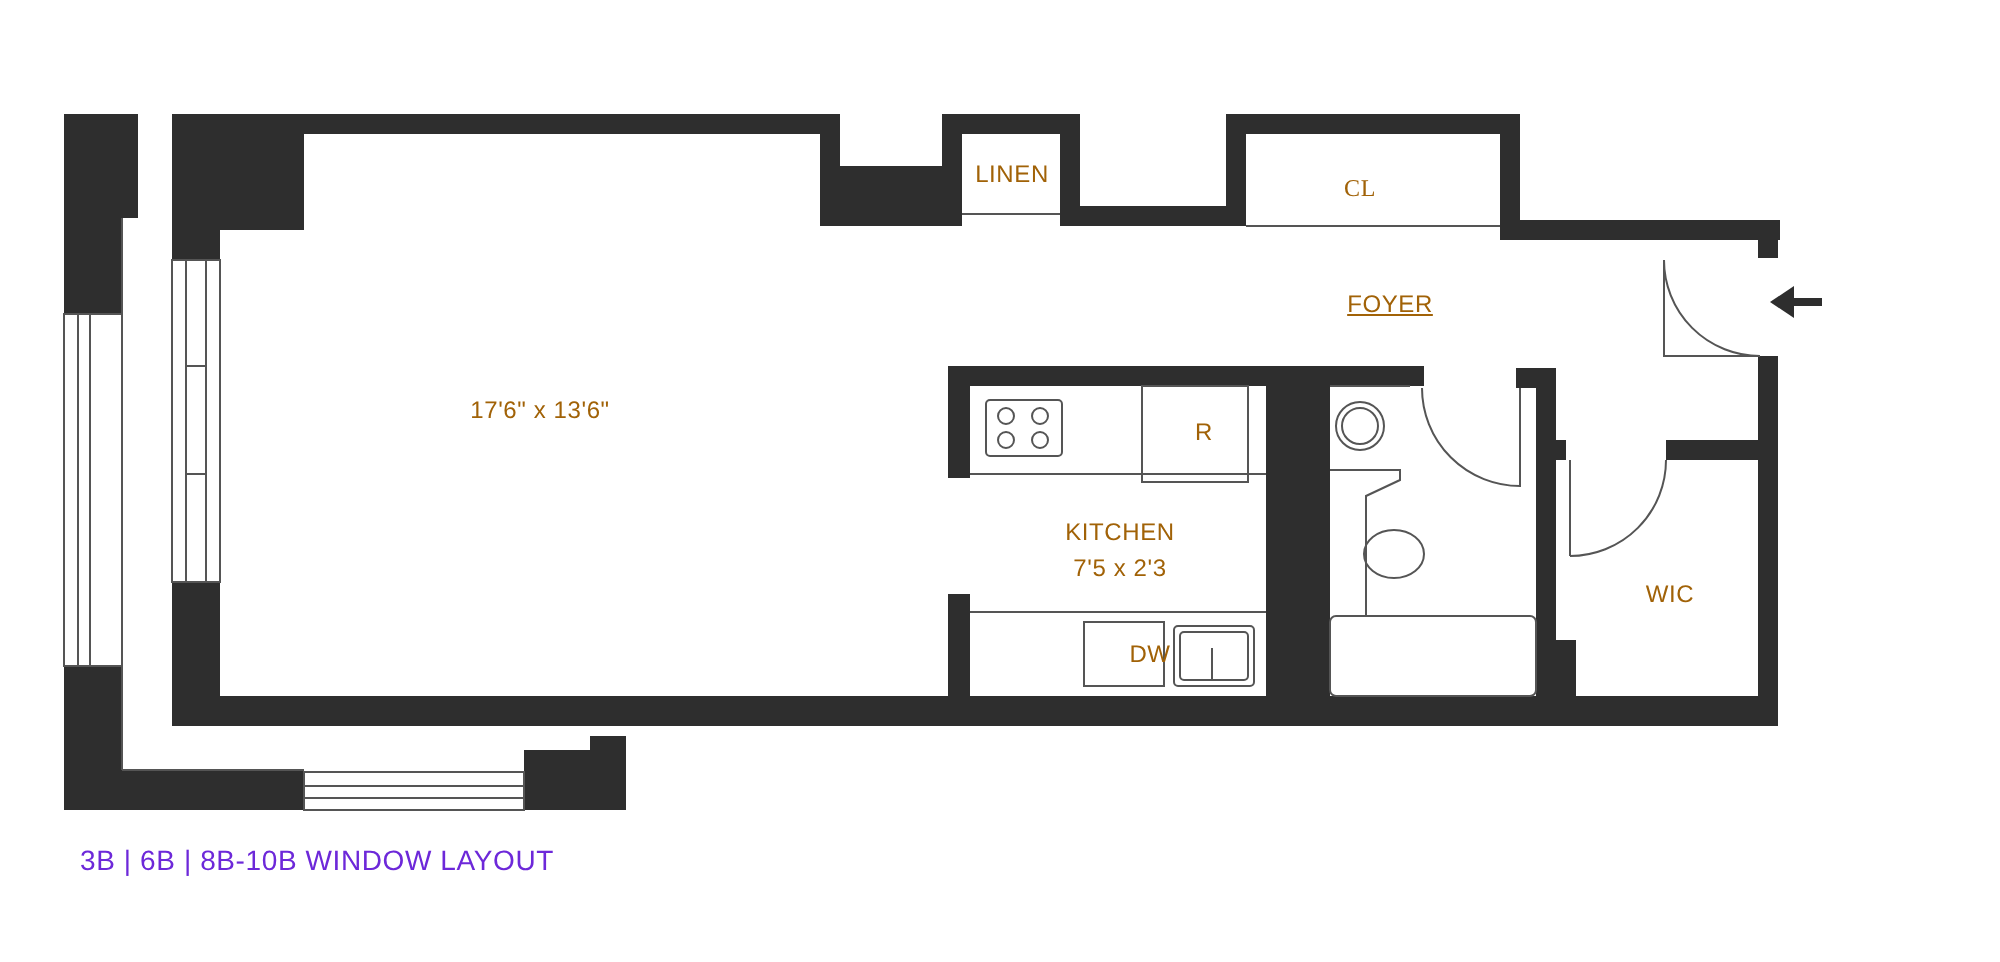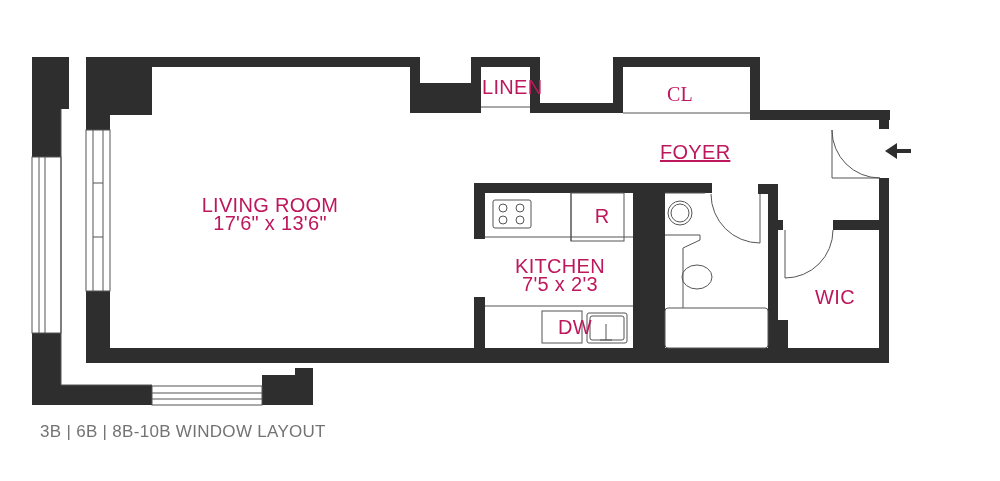--- a/index.html
+++ b/index.html
@@ -1,21 +1,21 @@
 <!DOCTYPE html>
 <html><head>
   <meta charset="utf-8">
   <style>
     html, body { margin: 0; padding: 0; background: #ffffff; }
     body { width: 1000px; height: 481px; position: relative; overflow: hidden;
            font-family: "Liberation Sans", "DejaVu Sans", sans-serif; }
     #plan { position: absolute; left: 0; top: 0; width: 1000px; height: 481px; }
-    .lbl { position: absolute; color: #be185d; font-size: 20px; letter-spacing: 0.3px;
+    .lbl { position: absolute; color: #a16207; font-size: 12px; letter-spacing: 0.3px;
            text-align: center; white-space: nowrap; line-height: 18px; }
-    .caption { position: absolute; left: 40px; top: 422px; font-size: 17px; color: #737373;
+    .caption { position: absolute; left: 40px; top: 422px; font-size: 14px; color: #6d28d9;
                letter-spacing: 0.3px; white-space: nowrap; }
   </style>
 </head>
 <body>
 
 <svg id="plan" viewBox="0 0 1000 481" xmlns="http://www.w3.org/2000/svg">
   <g fill="#2e2e2e">
 
     <rect x="32" y="57" width="37" height="52"></rect>
     <rect x="32" y="57" width="29" height="100"></rect>
@@ -111,21 +111,20 @@
     <line x1="785" y1="230" x2="785" y2="278"></line>
   </g>
 
   <g>
     <line x1="889" y1="151" x2="911" y2="151" stroke="#2e2e2e" stroke-width="4"></line>
     <polygon points="885,151 897,143 897,159" fill="#2e2e2e"></polygon>
   </g>
 </svg>
 
 <div class="lbl" style="left:200px; top:196px; width:140px;">
-  <div>LIVING ROOM</div>
   <div>17'6" x 13'6"</div>
 </div>
 
 <div class="lbl" style="left:482px; top:78px; width:48px;">LINEN</div>
 <div class="lbl" style="left:660px; top:85px; width:40px;font-family:Liberation Serif, serif;">CL</div>
 <div class="lbl" style="left:660px; top:143px; width:70px;text-decoration:underline;">FOYER</div>
 
 <div class="lbl" style="left:510px; top:257px; width:100px;">
   <div>KITCHEN</div>
   <div>7'5 x 2'3</div>

